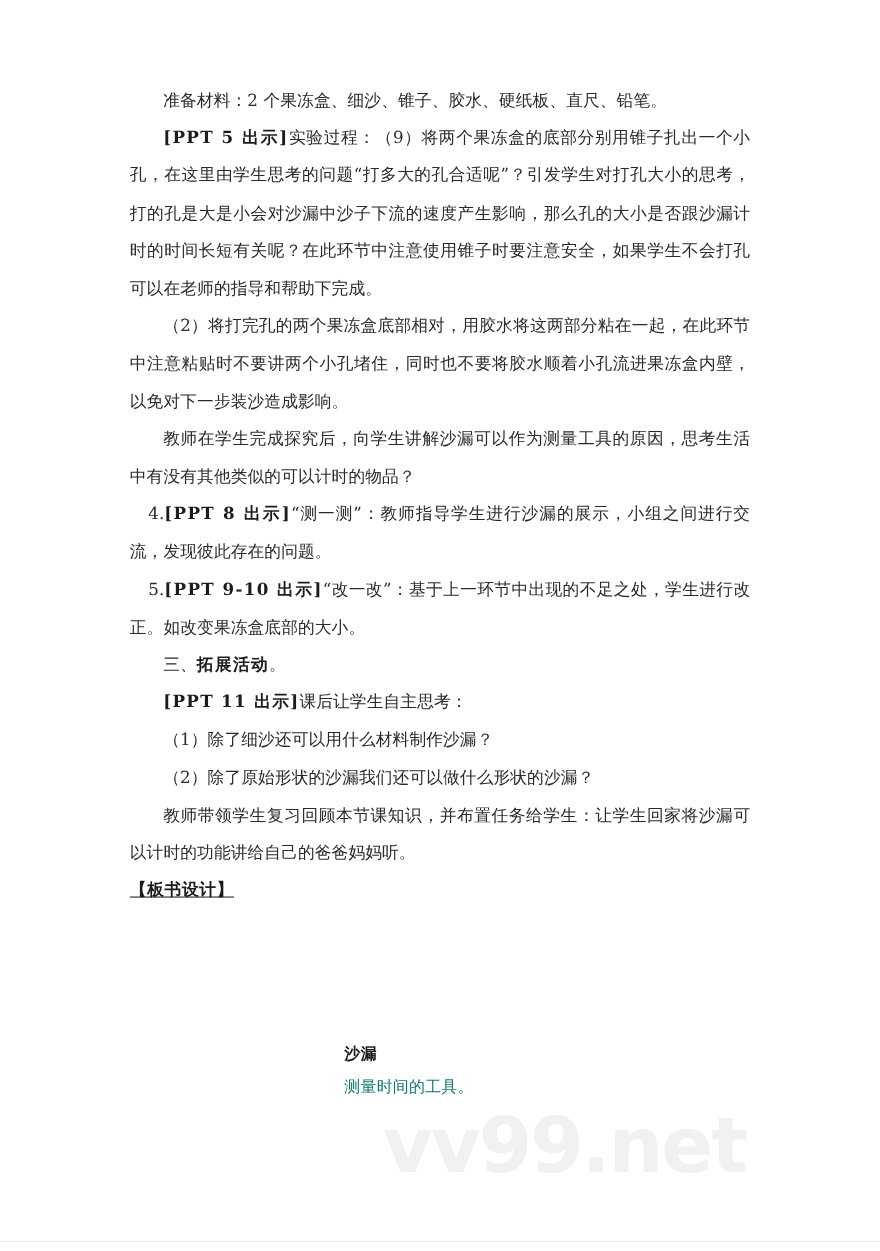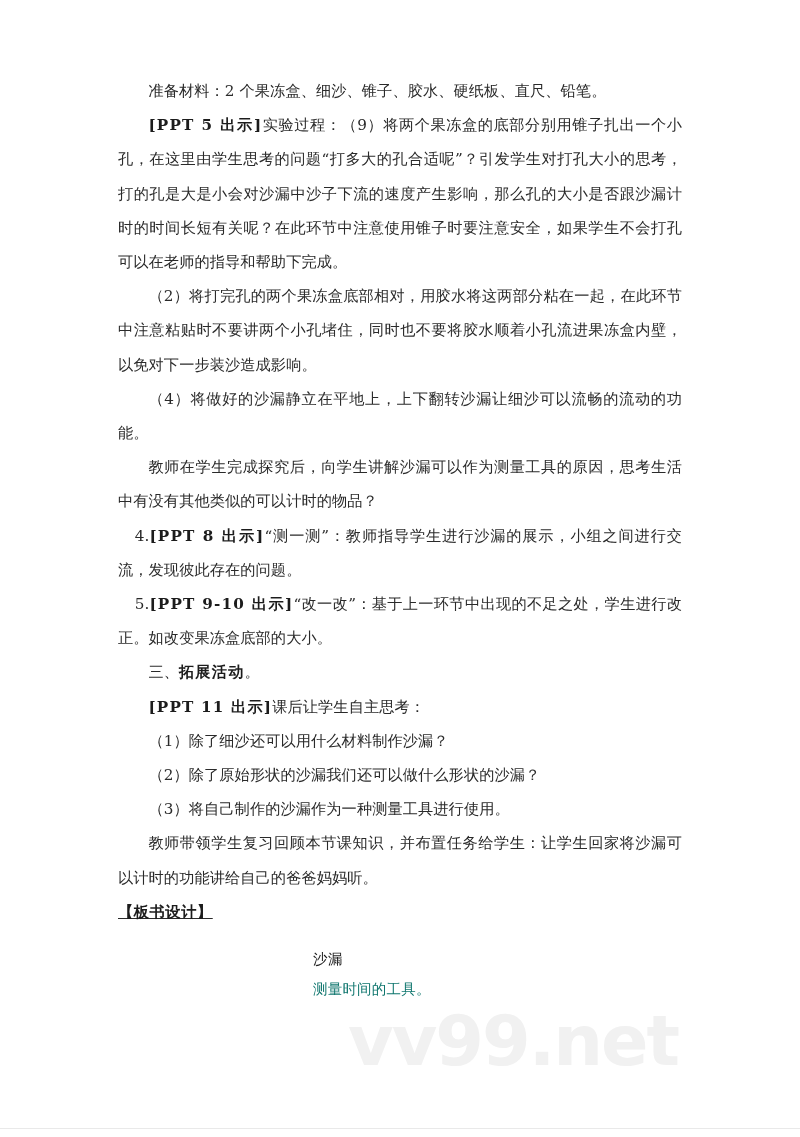--- a/index.html
+++ b/index.html
@@ -64,21 +64,21 @@
 
   
   .board-block {
     position: absolute;
     left: 313px;
     top: 948px;
     width: 420px;
   }
   .board-title {
     font-size: 14.5px;
-    font-weight: normal;
+    font-weight: bold;
     color: #1c1c1c;
     line-height: 22px;
     margin: 0 0 8px 0;
     letter-spacing: 0.4px;
   }
   .board-line {
     font-size: 14.5px;
     color: #0f766e;
     line-height: 23px;
     margin: 0;
@@ -103,29 +103,27 @@
 </head>
 <body>
 
 <div class="page">
 
   <div class="content">
 
   <p class="para"><span>准备材料：2 个果冻盒、细沙、锥子、胶水、硬纸板、直尺、铅笔。</span></p>
       <p class="para"><span class="spaced-bold">[PPT 5 出示]</span><span>实验过程：（9）将两个果冻盒的底部分别用锥子扎出一个小孔，在这里由学生思考的问题“打多大的孔合适呢”？引发学生对打孔大小的思考，打的孔是大是小会对沙漏中沙子下流的速度产生影响，那么孔的大小是否跟沙漏计时的时间长短有关呢？在此环节中注意使用锥子时要注意安全，如果学生不会打孔可以在老师的指导和帮助下完成。</span></p>
       <p class="para"><span>（2）将打完孔的两个果冻盒底部相对，用胶水将这两部分粘在一起，在此环节中注意粘贴时不要讲两个小孔堵住，同时也不要将胶水顺着小孔流进果冻盒内壁，以免对下一步装沙造成影响。</span></p>
-      <p class="para"><span>（4）将做好的沙漏静立在平地上，上下翻转沙漏让细沙可以流畅的流动的功能。</span></p>
       <p class="para"><span>教师在学生完成探究后，向学生讲解沙漏可以作为测量工具的原因，思考生活中有没有其他类似的可以计时的物品？</span></p>
       <p class="para num-indent"><span>4.</span><span class="spaced-bold">[PPT 8 出示]</span><span>“测一测”：教师指导学生进行沙漏的展示，小组之间进行交流，发现彼此存在的问题。</span></p>
       <p class="para num-indent"><span>5.</span><span class="spaced-bold">[PPT 9-10 出示]</span><span>“改一改”：基于上一环节中出现的不足之处，学生进行改正。如改变果冻盒底部的大小。</span></p>
       <p class="para"><span>三、</span><span class="spaced-bold">拓展活动</span><span>。</span></p>
       <p class="para"><span class="spaced-bold">[PPT 11 出示]</span><span>课后让学生自主思考：</span></p>
       <p class="para"><span>（1）除了细沙还可以用什么材料制作沙漏？</span></p>
       <p class="para"><span>（2）除了原始形状的沙漏我们还可以做什么形状的沙漏？</span></p>
-      <p class="para"><span>（3）将自己制作的沙漏作为一种测量工具进行使用。</span></p>
       <p class="para"><span>教师带领学生复习回顾本节课知识，并布置任务给学生：让学生回家将沙漏可以计时的功能讲给自己的爸爸妈妈听。</span></p>
       <p class="para noindent"><span class="heading-bracket">【板书设计】</span></p>
     </div>
 
   <div class="board-block">
     <div class="board-title">沙漏</div>
     <div class="board-line">测量时间的工具。</div>
   </div>
 
   <div class="watermark">vv99.net</div>

